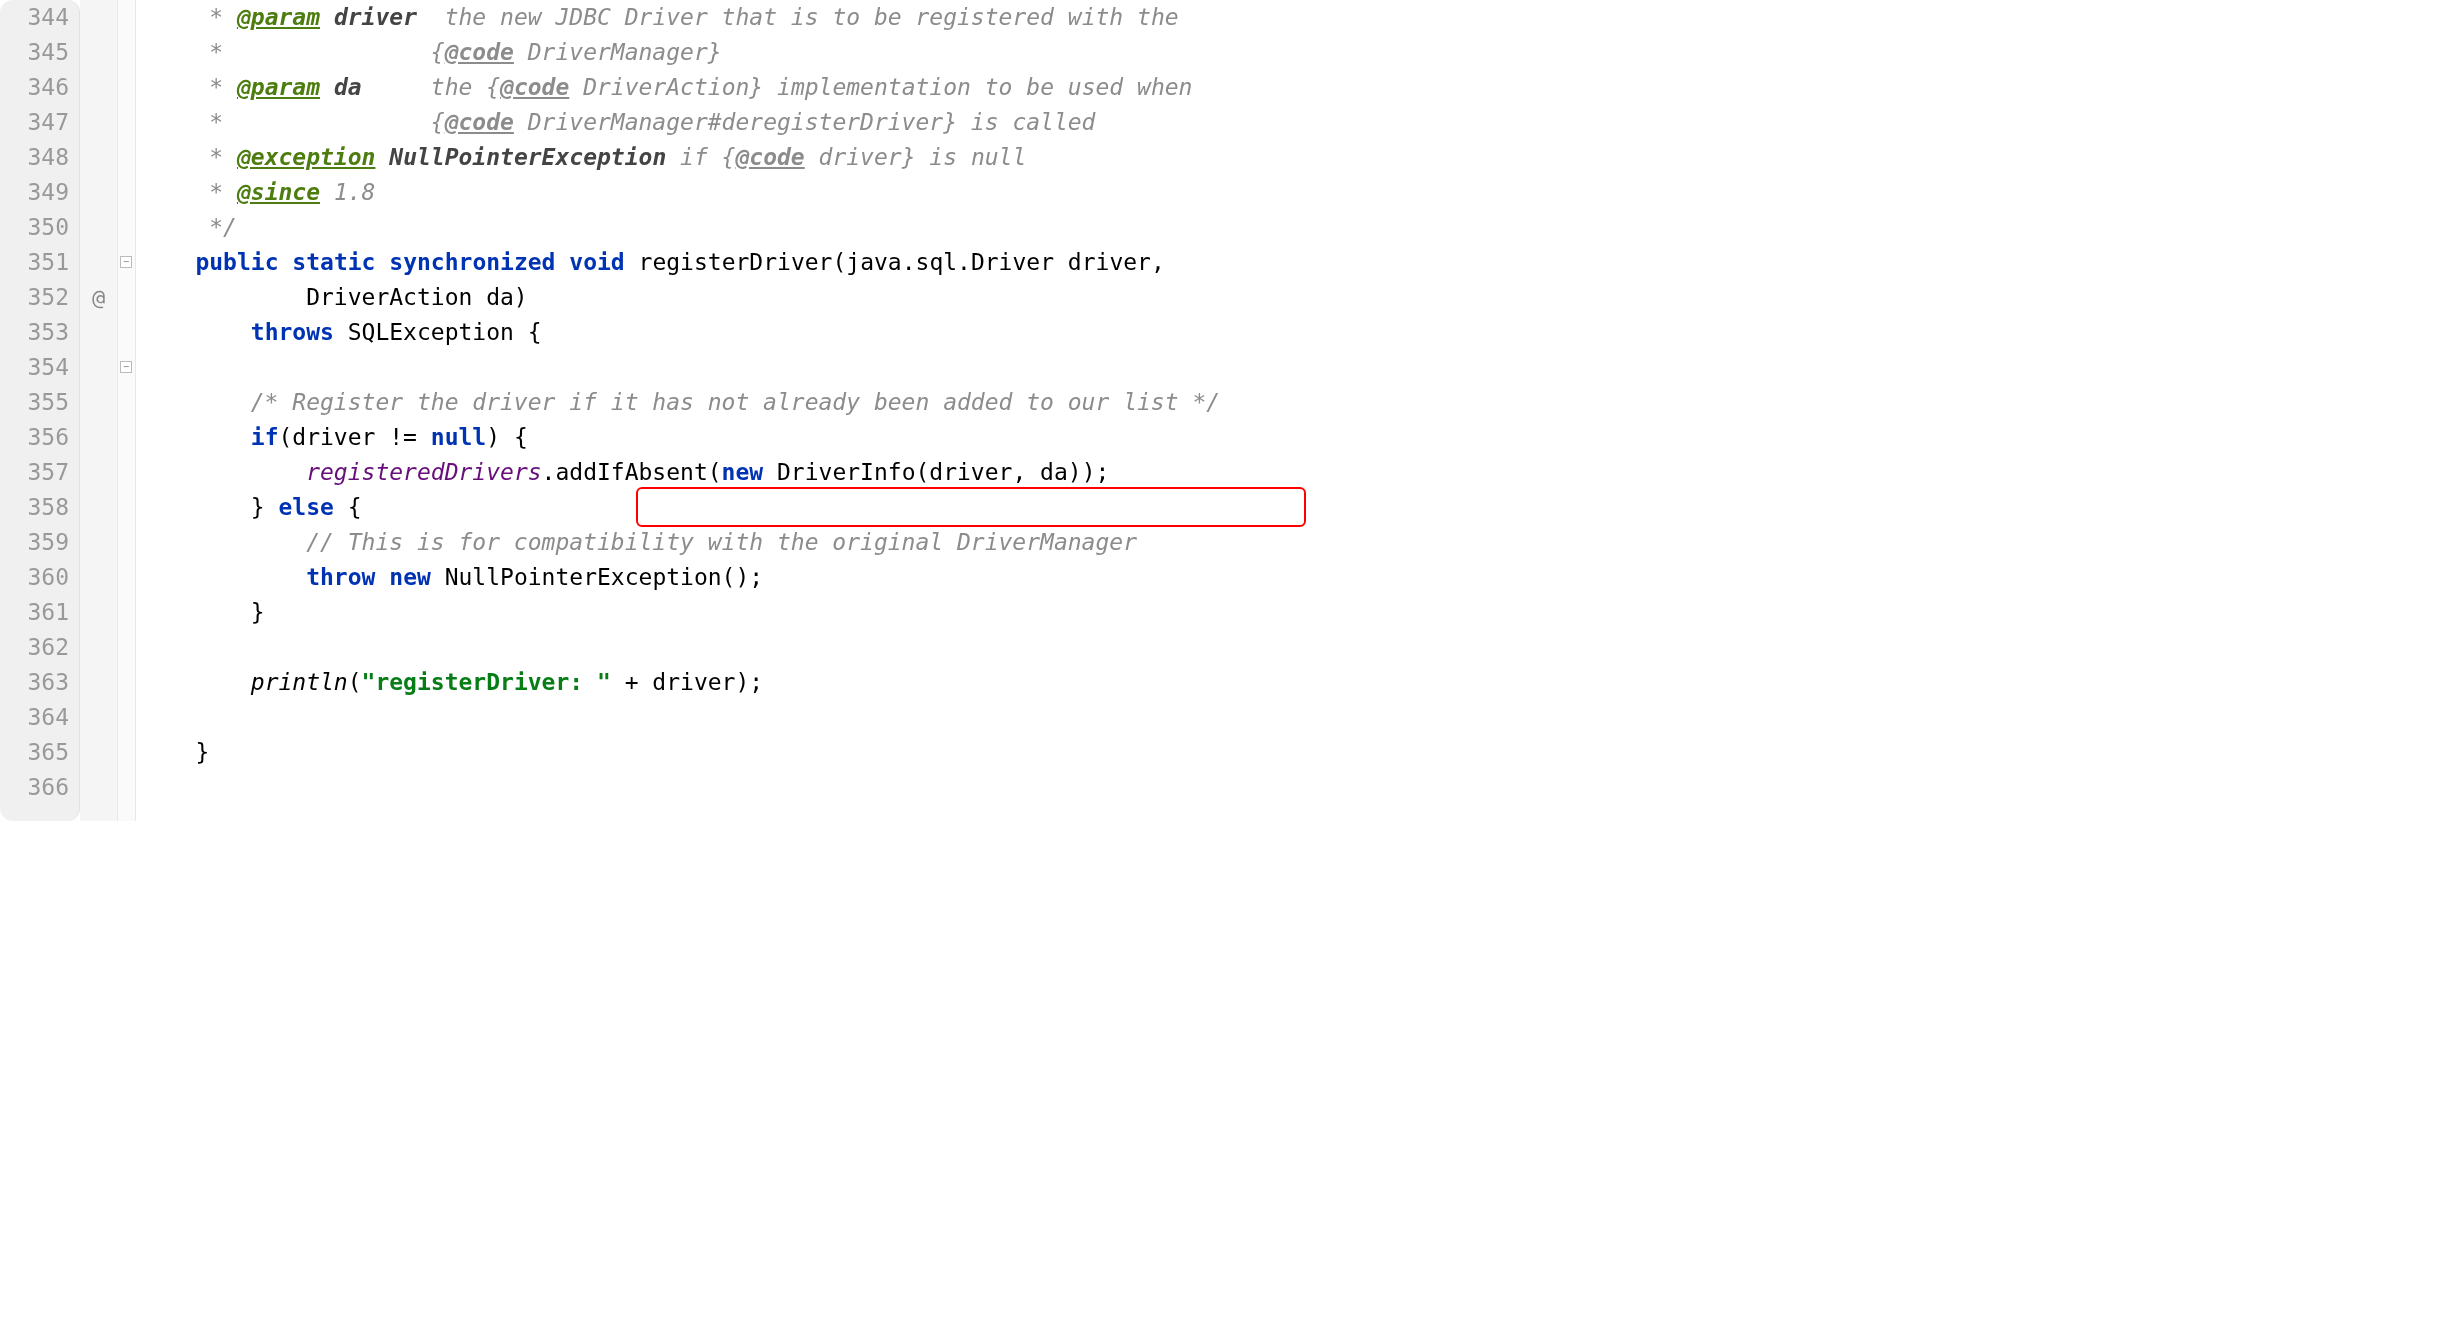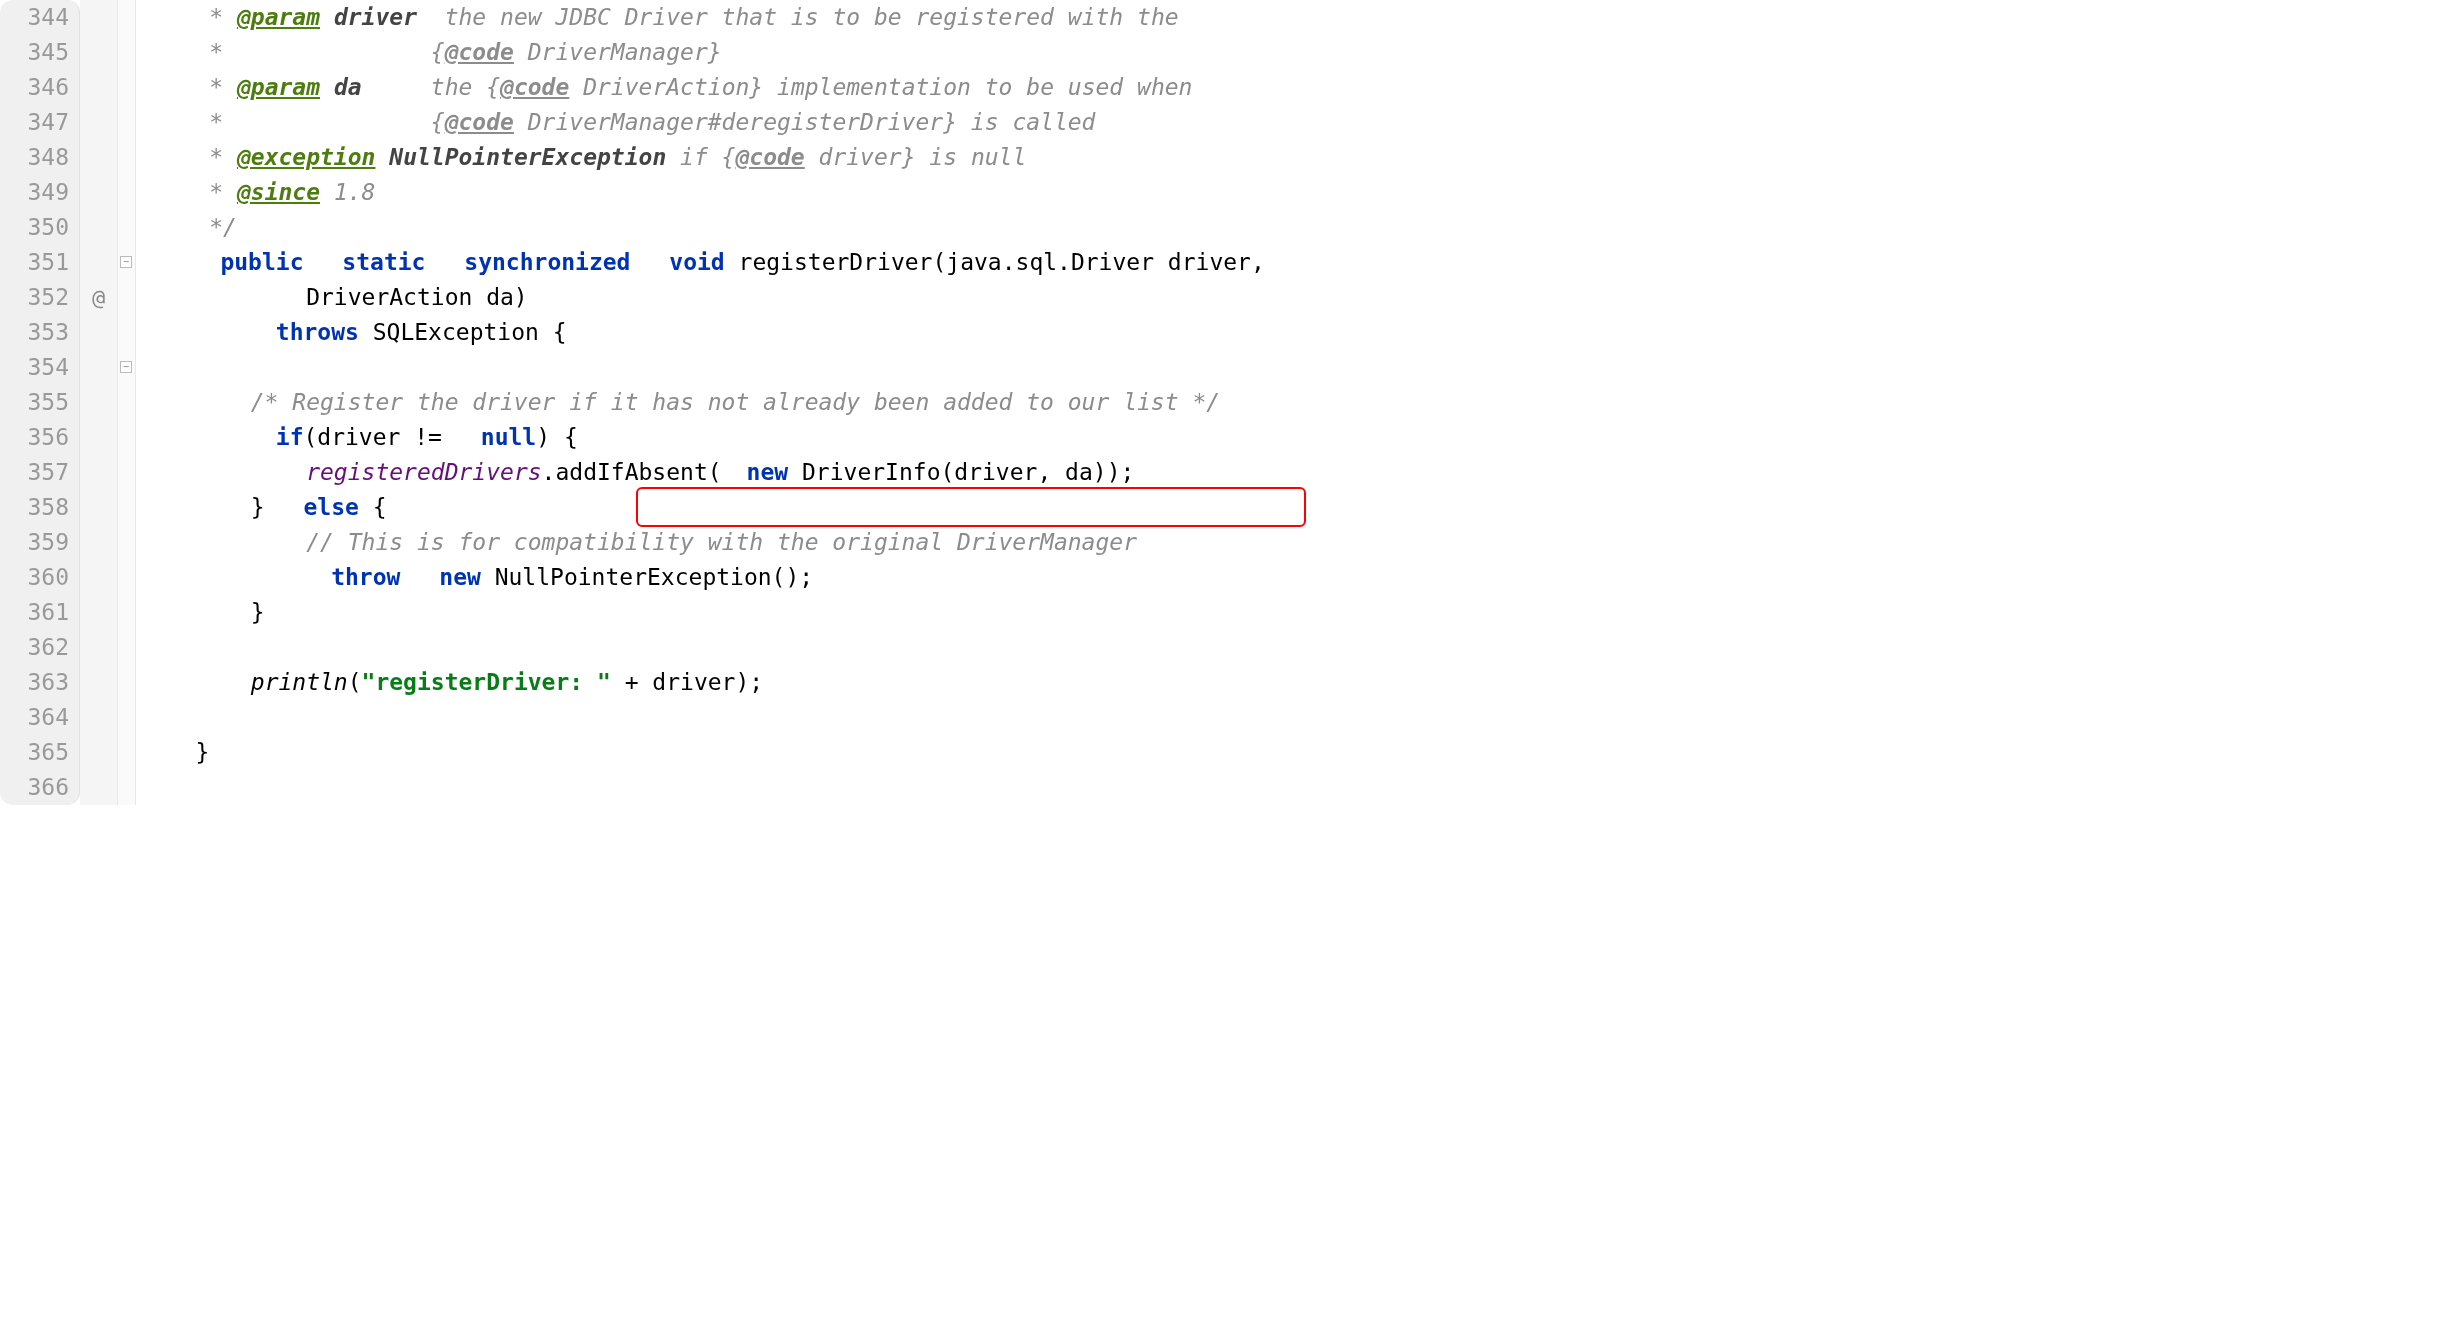--- a/index.html
+++ b/index.html
@@ -7,21 +7,21 @@
       font-family: 'Menlo', 'Monaco', 'Consolas', monospace;
       font-size: 23px;
       background: #ffffff;
       display: flex;
       line-height: 1.52;
     }
     .gutter {
       background: #f0f0f0;
       color: #999999;
       text-align: right;
-      padding: 0 10px 0 6px;
+      padding: 0 10px 16px 6px;
       user-select: none;
       min-width: 80px;
       border-right: 1px solid #e0e0e0;
       border-radius: 13px;
     }
     .gutter-line {
       height: 35px;
       line-height: 35px;
     }
     .annotation-gutter {
@@ -63,21 +63,21 @@
       padding-left: 4px;
       flex: 1;
       position: relative;
     }
     .code-line {
       height: 35px;
       line-height: 35px;
       white-space: pre;
       position: relative;
     }
-    .kw { color: #0033b3; font-weight: bold; margin-left: 25px; }
+    .kw { color: #0033b3; font-weight: bold; }
     .comment { color: #8c8c8c; font-style: italic; }
     .jd-tag { color: #4d7c0f; font-style: italic; font-weight: bold; text-decoration: underline; text-align: center; }
     .jd-param { color: #444; font-weight: bold; font-style: italic; margin-top: 36px; }
     .jd-code { color: #8c8c8c; font-style: italic; font-weight: bold; text-decoration: underline; text-align: right; }
     .field-ref { color: #660e7a; font-style: italic; }
     .string { color: #067d17; font-weight: bold; }
     .highlight-box {
       position: absolute;
       border: 2.5px solid #ff0000;
       border-radius: 6px;

